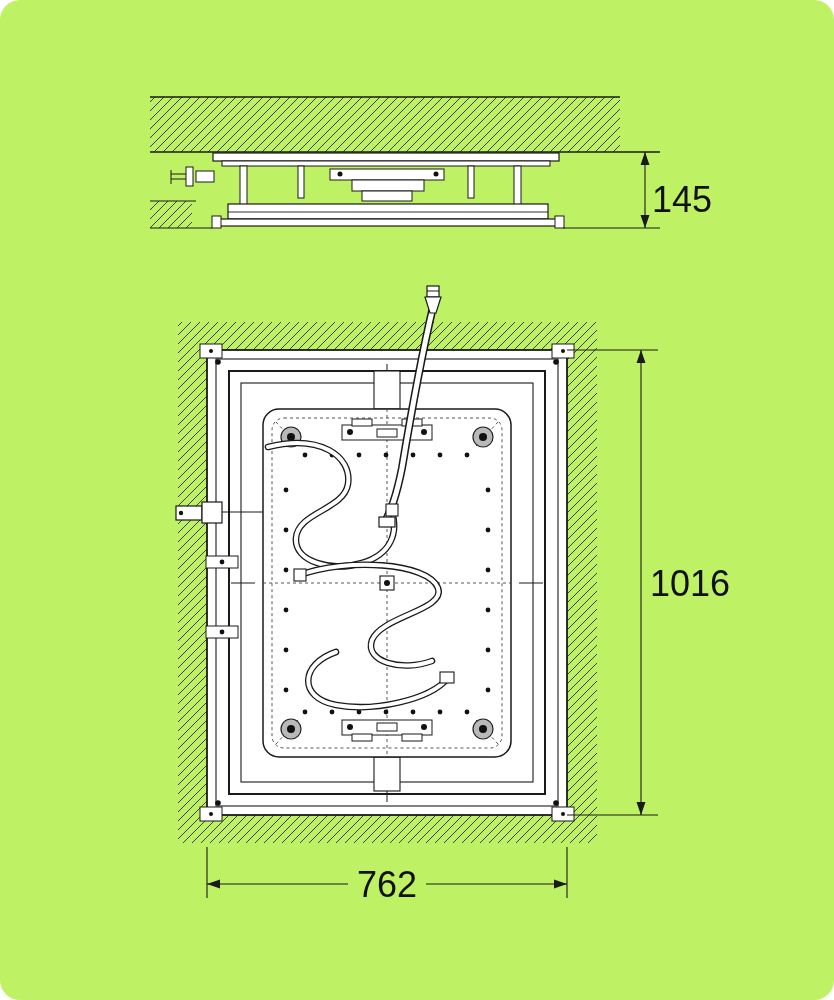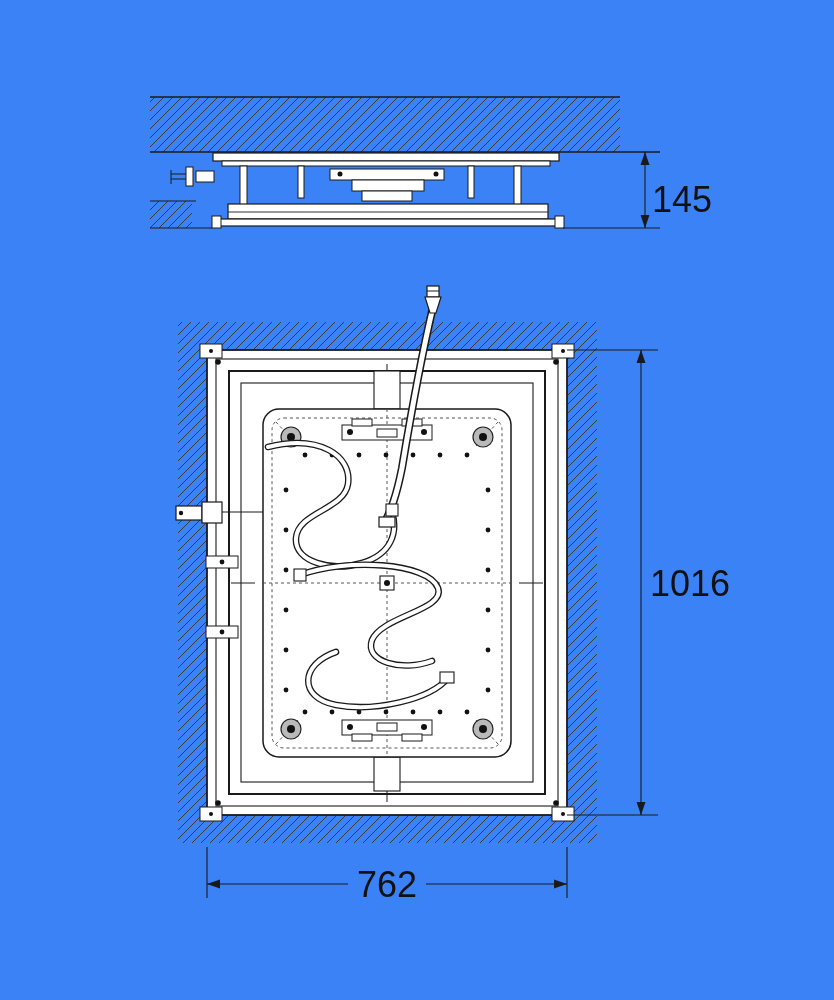--- a/index.html
+++ b/index.html
@@ -1,17 +1,17 @@
 <!DOCTYPE html>
 <html><head>
 <meta charset="utf-8">
 <style>
   html, body { margin: 0; padding: 0; background: #ffffff; }
-  .canvas { position: relative; width: 834px; height: 1000px; background: #3b82f6; overflow: hidden;
-            font-family: "Liberation Sans", sans-serif; }
+  .canvas { position: relative; width: 834px; height: 1000px; background: #bef264; overflow: hidden;
+            font-family: "Liberation Sans", sans-serif; border-radius: 20px; }
   svg { display: block; }
   .ln   { stroke: #1a1a1a; fill: none; }
   .fw   { fill: #ffffff; stroke: #1a1a1a; }
   .dim  { stroke: #1a1a1a; stroke-width: 1.1; fill: none; }
   .arrow{ fill: #1a1a1a; stroke: none; }
   .dimtext { font-family: "Liberation Sans", sans-serif; font-size: 36px; fill: #111111; }
   .tube-o { fill: none; stroke: #1a1a1a; stroke-width: 6.6; stroke-linecap: round; }
   .tube-i { fill: none; stroke: #ffffff; stroke-width: 4;   stroke-linecap: round; }
   .htube-o { fill: none; stroke: #1a1a1a; stroke-width: 8;  stroke-linecap: round; }
   .htube-i { fill: none; stroke: #ffffff; stroke-width: 5;  stroke-linecap: round; }

